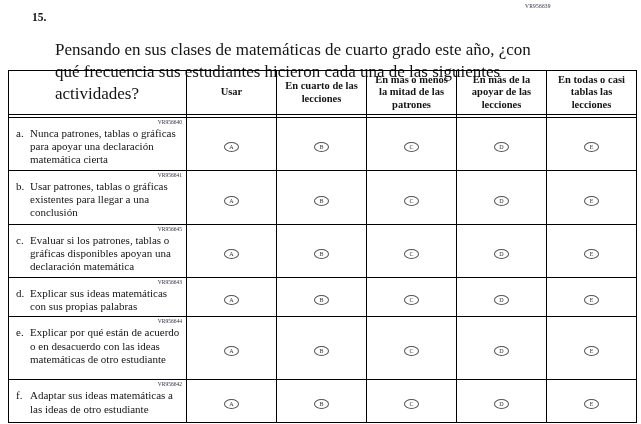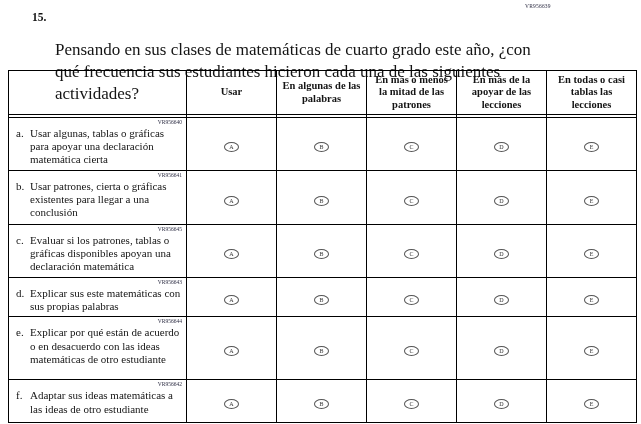--- a/index.html
+++ b/index.html
@@ -58,50 +58,50 @@
         <col style="width:90px">
         <col style="width:90px">
         <col style="width:90px">
         <col style="width:90px">
         <col style="width:90px">
     </colgroup>
     <tbody>
         <tr>
       <th></th>
       <th>Usar</th>
-      <th>En algunas de las palabras</th>
+      <th>En cuarto de las lecciones</th>
       <th>En más o menos la mitad de las patrones</th>
       <th>En más de la apoyar de las lecciones</th>
       <th>En todas o casi tablas las lecciones</th>
     </tr>
     <tr class="rule">
       <td></td>
           <td></td>
           <td></td>
           <td></td>
           <td></td>
           <td></td>
     </tr>
 
     <tr style="height:53px">
       <td class="stmt-cell">
         <div class="row-code">VR956640</div>
-        <div class="stmt"><span class="stmt-label">a.</span><span>Usar algunas, tablas o gráficas para apoyar una declaración matemática cierta</span></div>
+        <div class="stmt"><span class="stmt-label">a.</span><span>Nunca patrones, tablas o gráficas para apoyar una declaración matemática cierta</span></div>
       </td>
       <td class="opt"><span class="bubble">A</span></td>
       <td class="opt"><span class="bubble">B</span></td>
       <td class="opt"><span class="bubble">C</span></td>
       <td class="opt"><span class="bubble">D</span></td>
       <td class="opt"><span class="bubble">E</span></td>
     </tr>
 
     <tr style="height:54px">
       <td class="stmt-cell">
         <div class="row-code">VR956641</div>
-        <div class="stmt"><span class="stmt-label">b.</span><span>Usar patrones, cierta o gráficas existentes para llegar a una conclusión</span></div>
+        <div class="stmt"><span class="stmt-label">b.</span><span>Usar patrones, tablas o gráficas existentes para llegar a una conclusión</span></div>
       </td>
       <td class="opt"><span class="bubble">A</span></td>
       <td class="opt"><span class="bubble">B</span></td>
       <td class="opt"><span class="bubble">C</span></td>
       <td class="opt"><span class="bubble">D</span></td>
       <td class="opt"><span class="bubble">E</span></td>
     </tr>
 
     <tr style="height:53px">
       <td class="stmt-cell">
@@ -111,21 +111,21 @@
       <td class="opt"><span class="bubble">A</span></td>
       <td class="opt"><span class="bubble">B</span></td>
       <td class="opt"><span class="bubble">C</span></td>
       <td class="opt"><span class="bubble">D</span></td>
       <td class="opt"><span class="bubble">E</span></td>
     </tr>
 
     <tr style="height:37px">
       <td class="stmt-cell">
         <div class="row-code">VR956643</div>
-        <div class="stmt"><span class="stmt-label">d.</span><span>Explicar sus este matemáticas con sus propias palabras</span></div>
+        <div class="stmt"><span class="stmt-label">d.</span><span>Explicar sus ideas matemáticas con sus propias palabras</span></div>
       </td>
       <td class="opt"><span class="bubble">A</span></td>
       <td class="opt"><span class="bubble">B</span></td>
       <td class="opt"><span class="bubble">C</span></td>
       <td class="opt"><span class="bubble">D</span></td>
       <td class="opt"><span class="bubble">E</span></td>
     </tr>
 
     <tr style="height:63px">
       <td class="stmt-cell">

